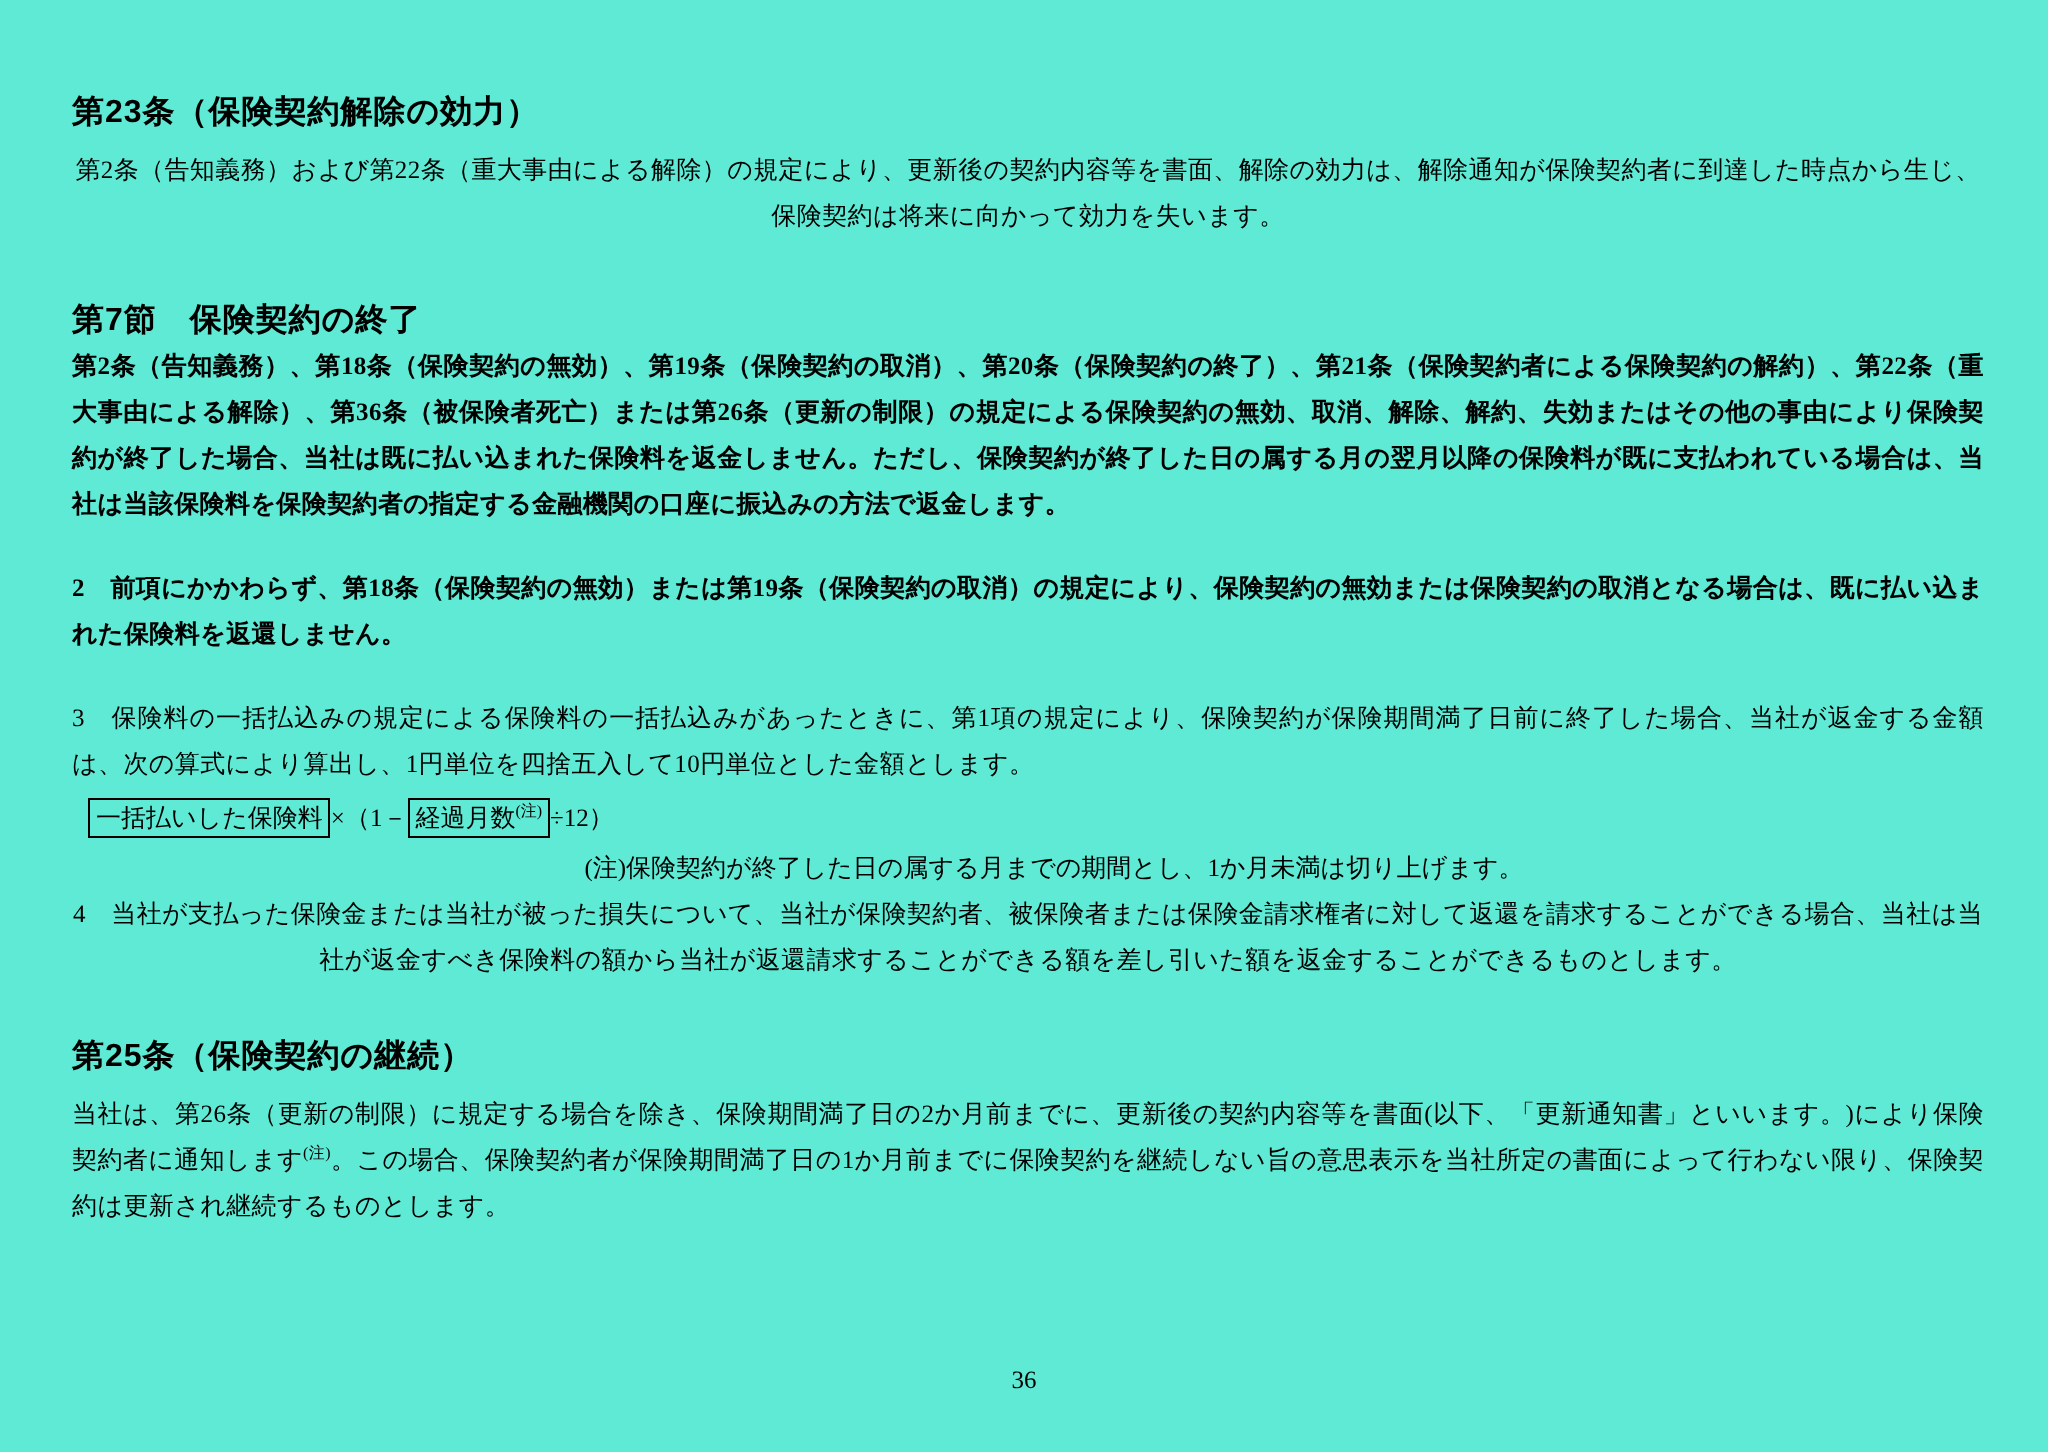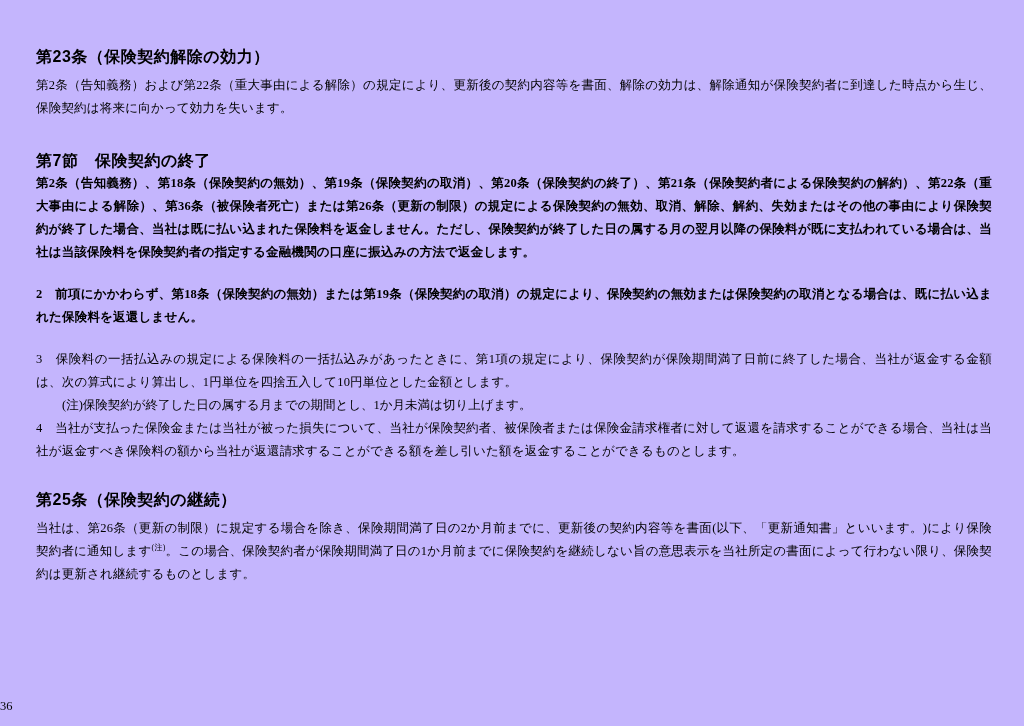--- a/index.html
+++ b/index.html
@@ -6,42 +6,42 @@
     margin: 0;
     padding: 0;
     background: #ffffff;
     color: #000000;
   }
   .page {
     position: relative;
     width: 1024px;
     height: 726px;
     box-sizing: border-box;
-    background: #c4b5fd;
+    background: #5eead4;
     padding: 46px 32px 0 36px;
     font-family: "Liberation Serif", "DejaVu Serif", serif;
     overflow: hidden;
   }
   .heading {
     font-family: "Liberation Sans", "DejaVu Sans", sans-serif;
     font-weight: bold;
     font-size: 16px;
     line-height: 22px;
     margin: 0;
     letter-spacing: 0.5px;
   }
   .body-text {
     font-size: 12.5px;
     line-height: 23px;
     margin: 0;
     text-align: justify;
     letter-spacing: 0.2px;
   }
   .mb-sm  { margin-bottom: 6px; }
-  .mb-par { margin-bottom: 26px; }
+  .mb-par { margin-bottom: 26px; text-align: center; }
   .mb-gap { margin-bottom: 19px; font-weight: bold; }
   .mt-sect { margin-top: 30px; }
   .formula-line {
     font-size: 12.5px;
     line-height: 23px;
     margin: 4px 0 2px 8px;
     white-space: nowrap;
   }
   .fbox {
     display: inline-block;
@@ -56,40 +56,44 @@
   }
   .formula-note {
     font-size: 12.5px;
     line-height: 23px;
     margin: 0 0 0 26px;
   }
   .page-number {
     position: absolute;
     left: 0;
     right: 0;
-    bottom: 12px;
+    bottom: 28px;
+    text-align: center;
     font-size: 12.5px;
   }
 </style>
 </head>
 <body>
 
 <div class="page">
 
   <h2 class="heading mb-sm">第23条（保険契約解除の効力）</h2>
   <p class="body-text mb-par">第2条（告知義務）および第22条（重大事由による解除）の規定により、更新後の契約内容等を書面、解除の効力は、解除通知が保険契約者に到達した時点から生じ、保険契約は将来に向かって効力を失います。</p>
 
   <h2 class="heading mt-sect">第7節　保険契約の終了</h2>
 
   <p class="body-text mb-gap">第2条（告知義務）、第18条（保険契約の無効）、第19条（保険契約の取消）、第20条（保険契約の終了）、第21条（保険契約者による保険契約の解約）、第22条（重大事由による解除）、第36条（被保険者死亡）または第26条（更新の制限）の規定による保険契約の無効、取消、解除、解約、失効またはその他の事由により保険契約が終了した場合、当社は既に払い込まれた保険料を返金しません。ただし、保険契約が終了した日の属する月の翌月以降の保険料が既に支払われている場合は、当社は当該保険料を保険契約者の指定する金融機関の口座に振込みの方法で返金します。</p>
 
   <p class="body-text mb-gap">2　前項にかかわらず、第18条（保険契約の無効）または第19条（保険契約の取消）の規定により、保険契約の無効または保険契約の取消となる場合は、既に払い込まれた保険料を返還しません。</p>
 
   <p class="body-text">3　保険料の一括払込みの規定による保険料の一括払込みがあったときに、第1項の規定により、保険契約が保険期間満了日前に終了した場合、当社が返金する金額は、次の算式により算出し、1円単位を四捨五入して10円単位とした金額とします。</p>
 
+  <div class="formula-line">
+    <span class="fbox">一括払いした保険料</span><span>×（1－</span><span class="fbox"><span>経過月数</span><sup>(注)</sup></span><span>÷12）</span>
+  </div>
   <p class="formula-note mb-par">(注)保険契約が終了した日の属する月までの期間とし、1か月未満は切り上げます。</p>
 
   <p class="body-text mb-par">4　当社が支払った保険金または当社が被った損失について、当社が保険契約者、被保険者または保険金請求権者に対して返還を請求することができる場合、当社は当社が返金すべき保険料の額から当社が返還請求することができる額を差し引いた額を返金することができるものとします。</p>
 
   <h2 class="heading mb-sm">第25条（保険契約の継続）</h2>
 
   <p class="body-text"><span>当社は、第26条（更新の制限）に規定する場合を除き、保険期間満了日の2か月前までに、更新後の契約内容等を書面(以下、「更新通知書」といいます。)により保険契約者に通知します</span><sup>(注)</sup><span>。この場合、保険契約者が保険期間満了日の1か月前までに保険契約を継続しない旨の意思表示を当社所定の書面によって行わない限り、保険契約は更新され継続するものとします。</span></p>
 
   <div class="page-number">36</div>
 

